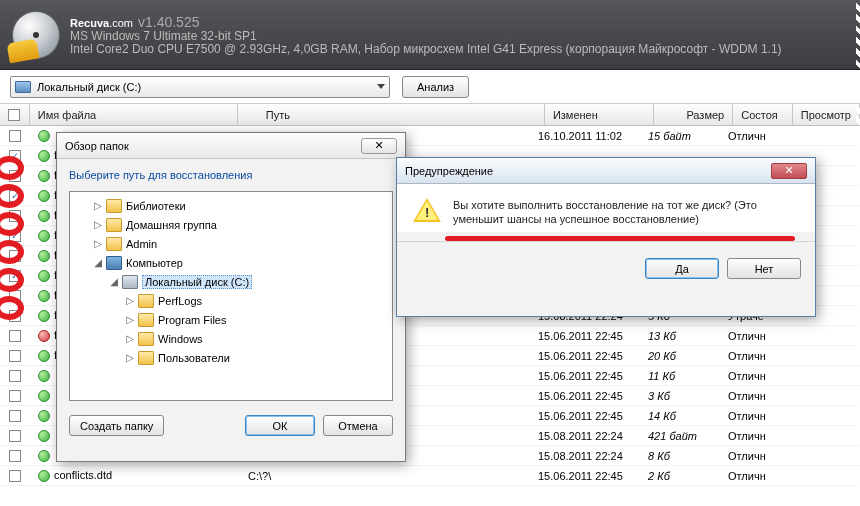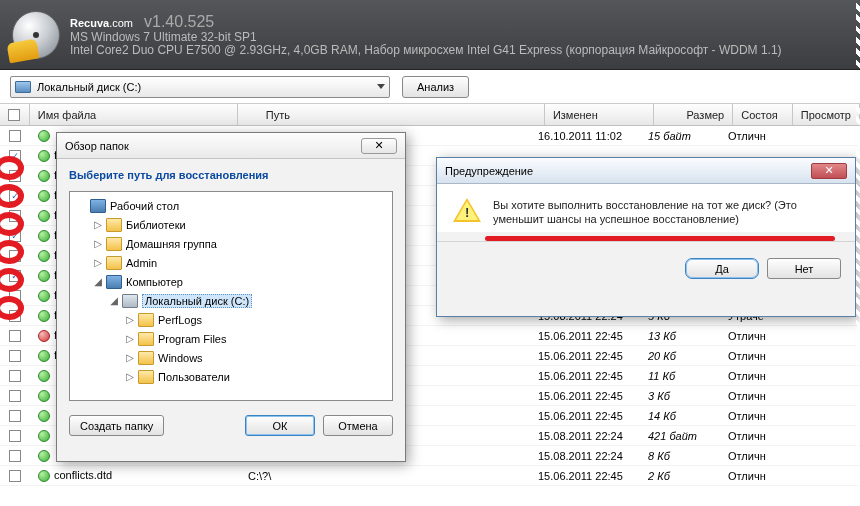--- a/index.html
+++ b/index.html
@@ -3,21 +3,21 @@
 <meta charset="utf-8">
 <style>
   *{box-sizing:border-box;margin:0;padding:0;font-family:"Segoe UI",Tahoma,sans-serif;font-size:11px;}
   body{background:#fff;width:860px;height:506px;overflow:hidden;position:relative;}
   .hdr{background:linear-gradient(to bottom,#555659 0%,#3c3d40 100%);height:70px;padding:6px 12px;color:#ddd;display:flex;align-items:center;border-bottom:1px solid #222;}
   .logo{width:48px;height:48px;position:relative;margin-right:10px;}
   .disc{width:48px;height:48px;border-radius:50%;background:radial-gradient(circle at 35% 30%,#fff,#c9cdd2 45%,#8f979f 85%);border:1px solid #666;position:relative;}
   .disc:after{content:"";position:absolute;top:50%;left:50%;width:6px;height:6px;background:#333;border-radius:50%;transform:translate(-50%,-50%);}
   .hat{position:absolute;bottom:-2px;left:-4px;width:30px;height:20px;background:linear-gradient(to bottom,#f6c93c,#e29c10);border-radius:6px 6px 2px 2px;transform:rotate(-10deg);}
   .ttxt .line1{color:#fff;font-size:15px;font-weight:bold;}
-  .ttxt .line1 span.dim{color:#aaa;font-weight:normal;font-size:16px;margin-left:11px;}
+  .ttxt .line1 span.dim{color:#aaa;font-weight:normal;font-size:14px;margin-left:5px;}
   .ttxt .line2,.ttxt .line3{color:#bbb;font-size:12px;line-height:13px;}
   .toolbar{height:34px;background:#fff;border-bottom:1px solid #ccc;display:flex;align-items:center;padding:4px 10px;gap:12px;}
   .drive-sel{width:380px;height:22px;border:1px solid #8a8a8a;background:linear-gradient(#fff,#e8e8e8);border-radius:2px;display:flex;align-items:center;padding:0 4px;}
   .drive-sel .di{width:16px;height:12px;background:linear-gradient(#9ec7ec,#5a8ec0);border:1px solid #3d6b99;border-radius:1px;margin-right:6px;}
   .dd-arr{margin-left:auto;width:0;height:0;border-left:4px solid transparent;border-right:4px solid transparent;border-top:5px solid #444;}
   .btn{height:22px;padding:8px 14px;border:1px solid #888;border-radius:3px;background:linear-gradient(#fefefe,#e3e3e3);cursor:default;display:flex;align-items:center;}
   .btn.small{height:21px;padding:0 10px;}
   .btn.accent{border-color:#3a84c4;box-shadow:0 0 0 1px #8bc1ef inset;}
   .cols{display:flex;height:22px;background:linear-gradient(#fefefe,#e7e7e7);border-bottom:1px solid #c0c0c0;align-items:stretch;}
   .col{padding:0 8px;display:flex;align-items:center;border-right:1px solid #c7c7c7;color:#222;}
@@ -40,32 +40,32 @@
   .row .c.name{width:210px;}
   .row .c.path{width:290px;}
   .row .c.mod{width:110px;}
   .row .c.size{width:80px;text-align:left;font-style:italic;}
   .row .c.state{width:60px;}
   
   .dlg{position:absolute;border:1px solid #7a7a7a;background:#f2f2f2;box-shadow:3px 3px 12px rgba(0,0,0,.35);}
   .folder-dlg{top:132px;left:56px;width:350px;height:330px;}
   .fd-title{height:26px;background:linear-gradient(#fdfdfd,#e9e9e9);display:flex;align-items:center;padding:0 8px;border-bottom:1px solid #c4c4c4;}
   .fd-title .xbtn{margin-left:auto;width:36px;height:16px;border:1px solid #999;border-radius:3px;background:linear-gradient(#fdfdfd,#e6e6e6);font-size:10px;display:flex;align-items:center;justify-content:center;}
-  .fd-sub{padding:10px 12px 6px;color:#0a4aa0;font-weight:bold;}
+  .fd-sub{padding:10px 12px 6px;color:#0a4aa0;}
   .tree-wrap{margin:4px 12px;border:1px solid #8a8a8a;background:#fff;height:210px;overflow:hidden;padding:4px 2px;}
   .tnode{display:flex;align-items:center;height:19px;padding:0 2px;}
   .tw{width:12px;height:12px;display:inline-flex;align-items:center;justify-content:center;margin-right:2px;color:#666;font-size:10px;}
   .ticon{width:16px;height:14px;margin-right:4px;}
   .desk{background:linear-gradient(#7fb3e6,#4a7db0);border:1px solid #2f5f8e;border-radius:1px;}
   .fldr{background:linear-gradient(#ffe9a8,#f3c24a);border:1px solid #c79a2d;border-radius:1px;}
   .driveic{background:linear-gradient(#dfe7ee,#aeb9c4);border:1px solid #6f7c8a;border-radius:1px;}
   .tnode.sel span.lbl{background:#cfe5f9;border:1px dotted #5a93c7;padding:0 2px;}
   .fd-btns{display:flex;gap:8px;padding:10px 12px;}
   .fd-btns .btn:first-child{margin-right:auto;}
-  .warn-dlg{top:157px;left:436px;width:420px;height:160px;border-color:#5a7fa6;}
+  .warn-dlg{top:157px;left:396px;width:420px;height:160px;border-color:#5a7fa6;}
   .wd-bar{height:26px;background:linear-gradient(#fafcff,#d8e3ef);display:flex;align-items:center;padding:0 8px;border-bottom:1px solid #a9b8c8;font-size:12px;}
   .wd-close{margin-left:auto;width:36px;height:16px;background:linear-gradient(#e28789,#c04f55);border:1px solid #a03c40;border-radius:2px;color:#fff;display:flex;align-items:center;justify-content:center;font-size:11px;}
   .wd-body{display:flex;padding:14px 16px 6px;gap:12px;background:#fff;}
   .wicon{width:28px;height:28px;position:relative;flex:0 0 28px;}
   .tri{width:0;height:0;border-left:14px solid transparent;border-right:14px solid transparent;border-bottom:24px solid #f4c22b;position:absolute;top:0;left:0;}
   .tri2{width:0;height:0;border-left:11px solid transparent;border-right:11px solid transparent;border-bottom:19px solid #fff27a;position:absolute;top:3px;left:3px;}
   .bang{position:absolute;top:7px;left:12px;font-weight:bold;color:#333;font-size:13px;}
   .wtxt{font-size:11px;color:#222;line-height:14px;}
   .redline{height:5px;background:#e31b23;border-radius:3px;margin:4px 20px 0 48px;}
   .wd-btns{display:flex;justify-content:flex-end;gap:8px;padding:16px 14px 10px;background:#f2f2f2;border-top:1px solid #d4d4d4;}
@@ -307,25 +307,20 @@
 
 <div class="dlg folder-dlg">
   <div class="fd-title">
     <span>Обзор папок</span>
     <div class="xbtn">
         <span>✕</span>
       </div>
   </div>
   <div class="fd-sub">Выберите путь для восстановления</div>
   <div class="tree-wrap" id="tree">
-      <div class="tnode" style="padding-left: 4px;">
-        <span class="tw"></span>
-        <span class="ticon desk"></span>
-        <span class="lbl">Рабочий стол</span>
-      </div>
       <div class="tnode" style="padding-left: 20px;">
         <span class="tw">▷</span>
         <span class="ticon fldr"></span>
         <span class="lbl">Библиотеки</span>
       </div>
       <div class="tnode" style="padding-left: 20px;">
         <span class="tw">▷</span>
         <span class="ticon fldr"></span>
         <span class="lbl">Домашняя группа</span>
       </div>
@@ -386,21 +381,21 @@
   <div class="wd-body">
     <div class="wicon">
       <div class="tri"></div>
         <div class="tri2"></div>
         <div class="bang">!</div>
     </div>
     <div class="wtxt">Вы хотите выполнить восстановление на тот же диск? (Это уменьшит шансы на успешное восстановление)</div>
   </div>
   <div class="redline"></div>
   <div class="wd-btns">
-    <div class="btn small accent" style="width:74px;justify-content:center;border-radius:7px;">
+    <div class="btn small accent" style="width:74px;justify-content:center;">
         <span>Да</span>
       </div>
     <div class="btn small" style="width:74px;justify-content:center;">
         <span>Нет</span>
       </div>
   </div>
 </div>
 
 <div class="crack"></div>
 

